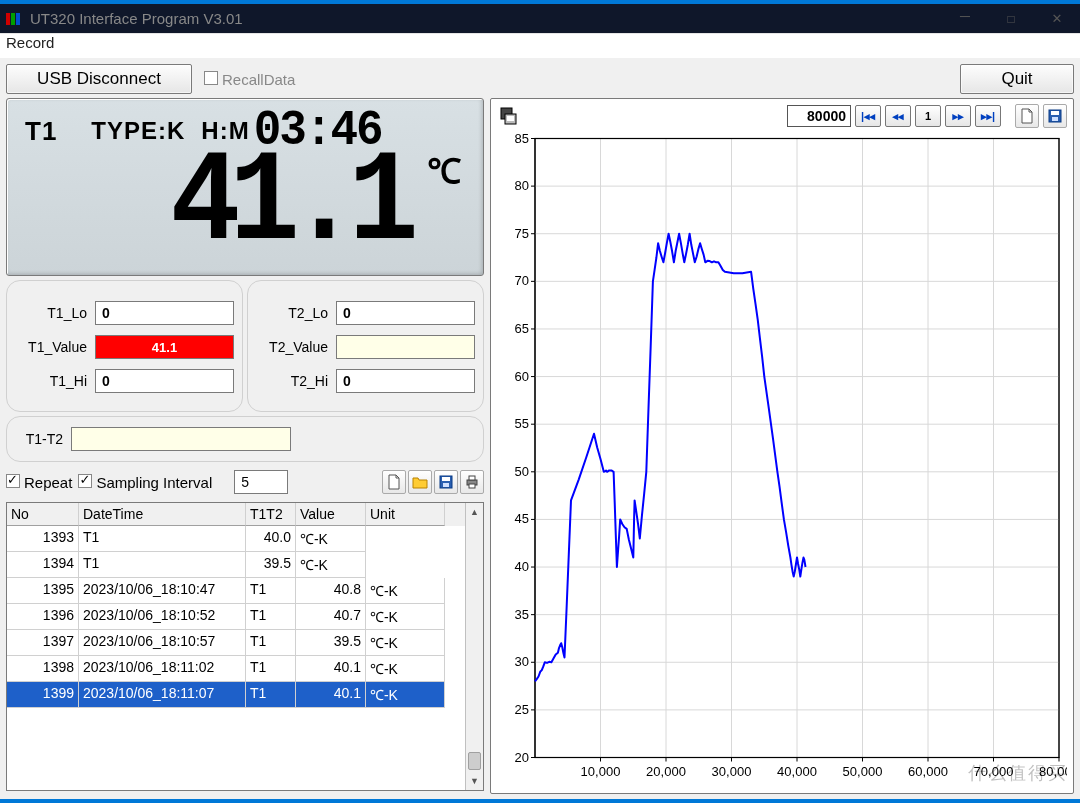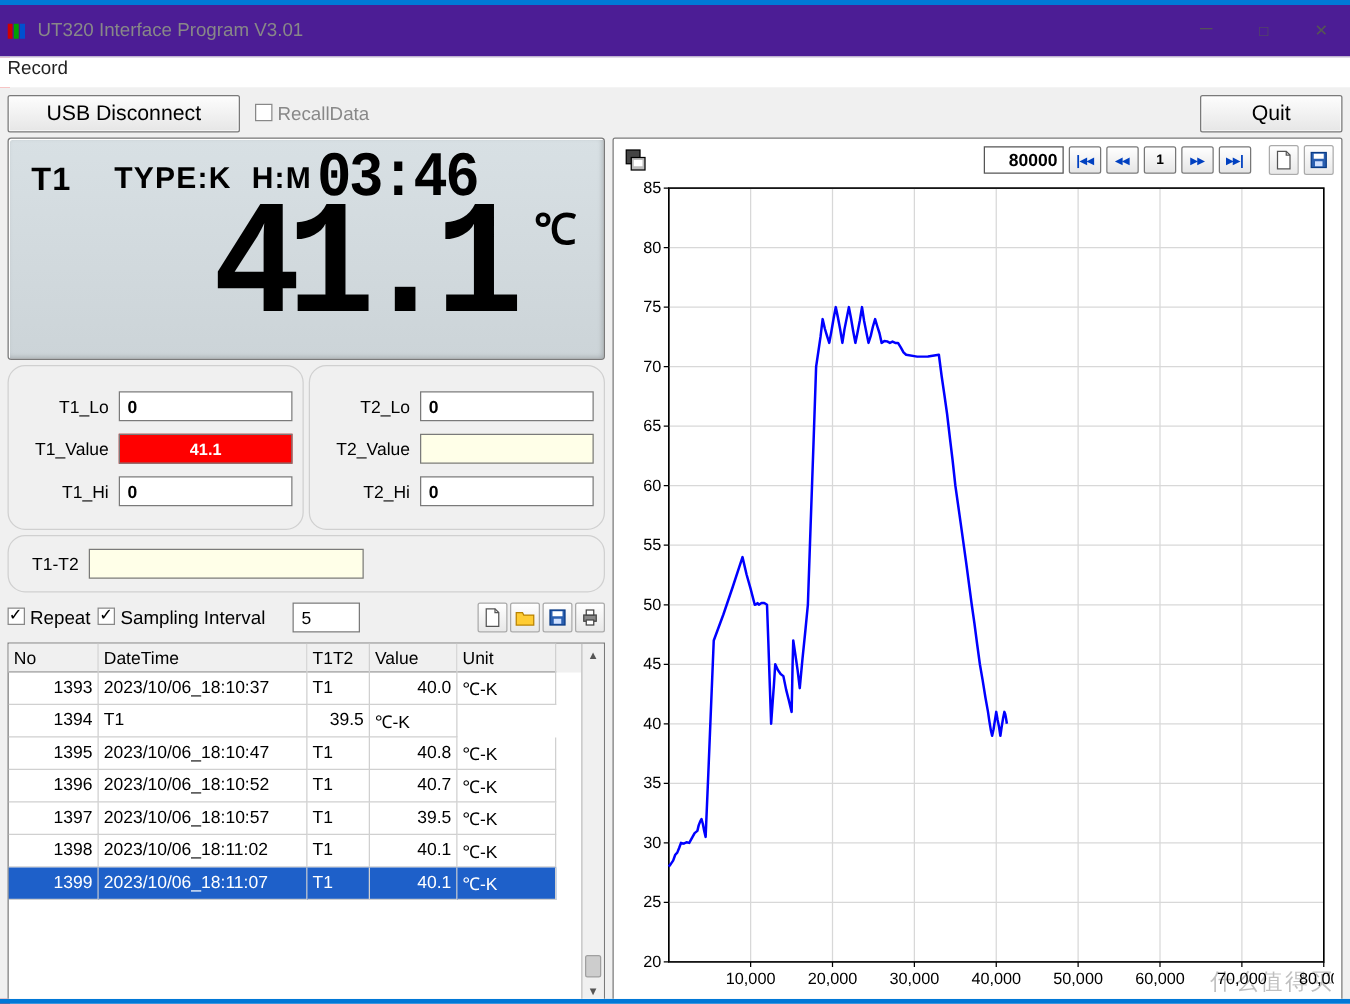--- a/index.html
+++ b/index.html
@@ -9,22 +9,22 @@
     font-size: 14px;
     background: #f0f0f0;
     width: 1080px;
     height: 803px;
     overflow: hidden;
     border-top: 4px solid #0078d7;
     border-bottom: 4px solid #0078d7;
   }
   
   .titlebar {
-    height: 42px;
-    background: #4c1d95;
+    height: 30px;
+    background: #0f172a;
     display: flex;
     align-items: center;
     padding-left: 6px;
     color: #888;
     border-bottom: 1px solid #e5e5e5;
     font-size: 15px;
   }
   .titlebar .app-icon {
     width: 16px; height: 16px; margin-right: 8px;
     display: inline-flex;
@@ -391,21 +391,20 @@
           <div class="thead">
             <div class="th">No</div>
             <div class="th">DateTime</div>
             <div class="th">T1T2</div>
             <div class="th">Value</div>
             <div class="th">Unit</div>
           </div>
           <div id="tbody">
               <div class="trow">
                 <div class="td num">1393</div>
-                <div class="td ">2023/10/06_18:10:37</div>
                 <div class="td ">T1</div>
                 <div class="td num">40.0</div>
                 <div class="td ">℃-K</div>
               </div>
               <div class="trow">
                 <div class="td num">1394</div>
                 <div class="td ">T1</div>
                 <div class="td num">39.5</div>
                 <div class="td ">℃-K</div>
               </div>

